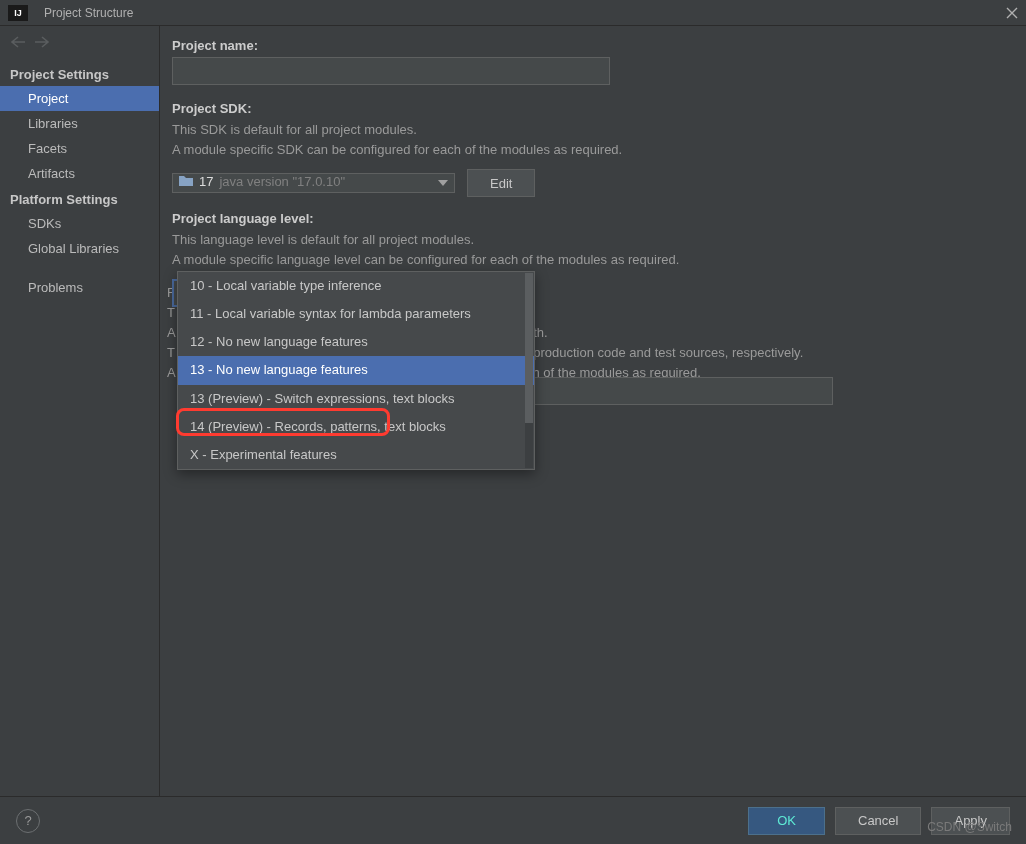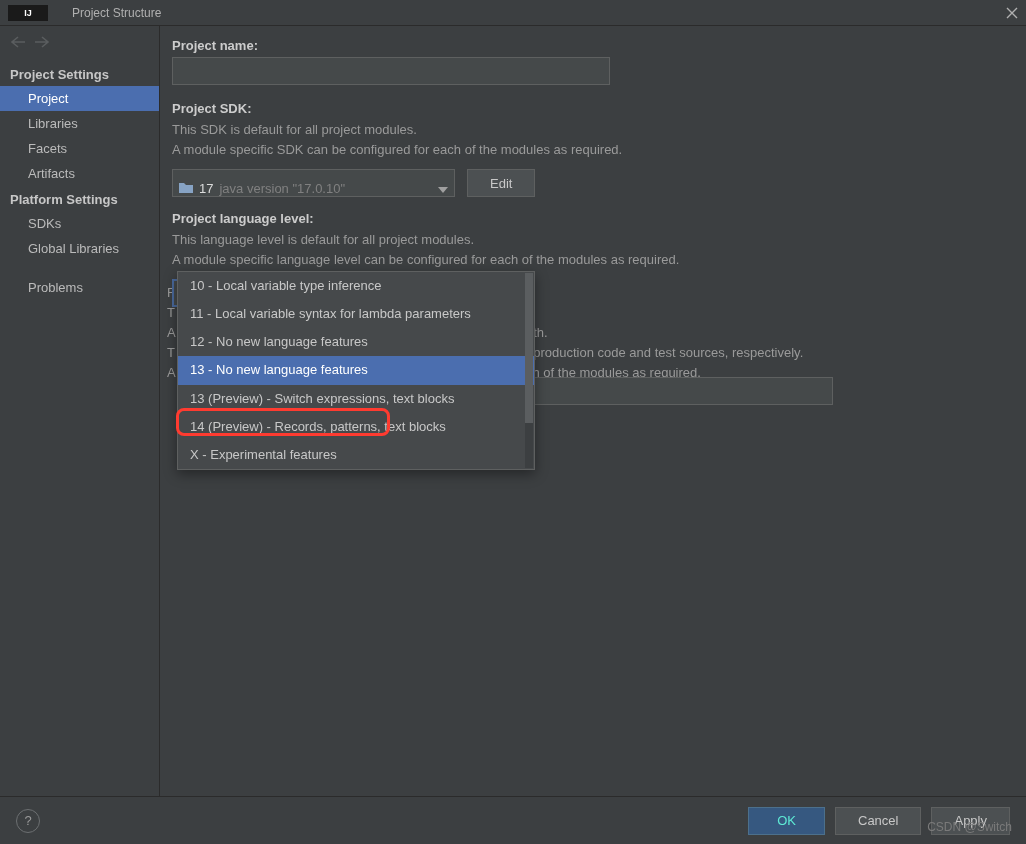--- a/index.html
+++ b/index.html
@@ -7,23 +7,23 @@
     width: 1026px; height: 844px;
     background: #3c3f41; color: #bbbbbb;
     font-family: "Segoe UI", Arial, sans-serif; font-size: 13px;
     overflow: hidden; position: relative;
   }
   .titlebar {
     height: 26px; background: #3c3f41; display: flex; align-items: center;
     padding: 0 8px; border-bottom: 1px solid #2b2b2b;
   }
   .ij-logo {
-    width: 40px; height: 16px; background: #1a1a1a; color: #fff;
+    width: 20px; height: 16px; background: #1a1a1a; color: #fff;
     display: inline-flex; align-items: center; justify-content: center;
-    font-size: 9px; font-weight: bold; margin-right: 24px;
+    font-size: 9px; font-weight: bold; margin-right: 16px;
   }
   .title-text { color: #b0b0b0; font-size: 12px; }
   .title-close { margin-left: auto; cursor: pointer; }
   .title-close svg { display:block; }
   .body { display: flex; height: 770px; }
   .sidebar {
     width: 160px; background: #3c3f41; border-right: 1px solid #2b2b2b;
     padding-top: 4px;
   }
   .nav-arrows { padding: 6px 10px 10px; display: flex; gap: 8px; color: #5a5d5f; }
@@ -32,22 +32,22 @@
   .side-item.selected { background: #4b6eaf; color: #fff; }
   .content { flex: 1; padding: 12px 22px 0 12px; position: relative; }
   .lbl-bold { color: #cccccc; font-weight: bold; font-size: 13px; margin-bottom: 4px; }
   .text-input {
     width: 438px; height: 28px; background: #45494a; border: 1px solid #5e6060;
     color: #ddd; padding: 0 6px; margin-bottom: 16px;
   }
   .desc { color: #9a9a9a; font-size: 13px; line-height: 1.5; }
   .sdk-row { display: flex; gap: 12px; margin-top: 10px; margin-bottom: 14px; align-items:center;}
   .sdk-sel {
-    width: 283px; height: 28px; background: #45494a; border: 1px solid #5e6060;
-    display: flex; align-items: flex-end; padding: 0 6px; gap: 6px;
+    width: 283px; height: 20px; background: #45494a; border: 1px solid #5e6060;
+    display: flex; align-items: flex-start; padding: 0 6px; gap: 6px;
   }
   .folder-icon { width: 14px; height: 12px; }
   .sdk-ver { color: #dcdcdc; }
   .sdk-ver-gray { color: #808080; }
   .sdk-caret { margin-left: auto; }
   .btn {
     height: 28px; background: #4c5052; border: 1px solid #5e6060; color: #c8c8c8;
     padding: 0 22px; cursor: pointer; font-size: 13px;
   }
   .lang-sel {

